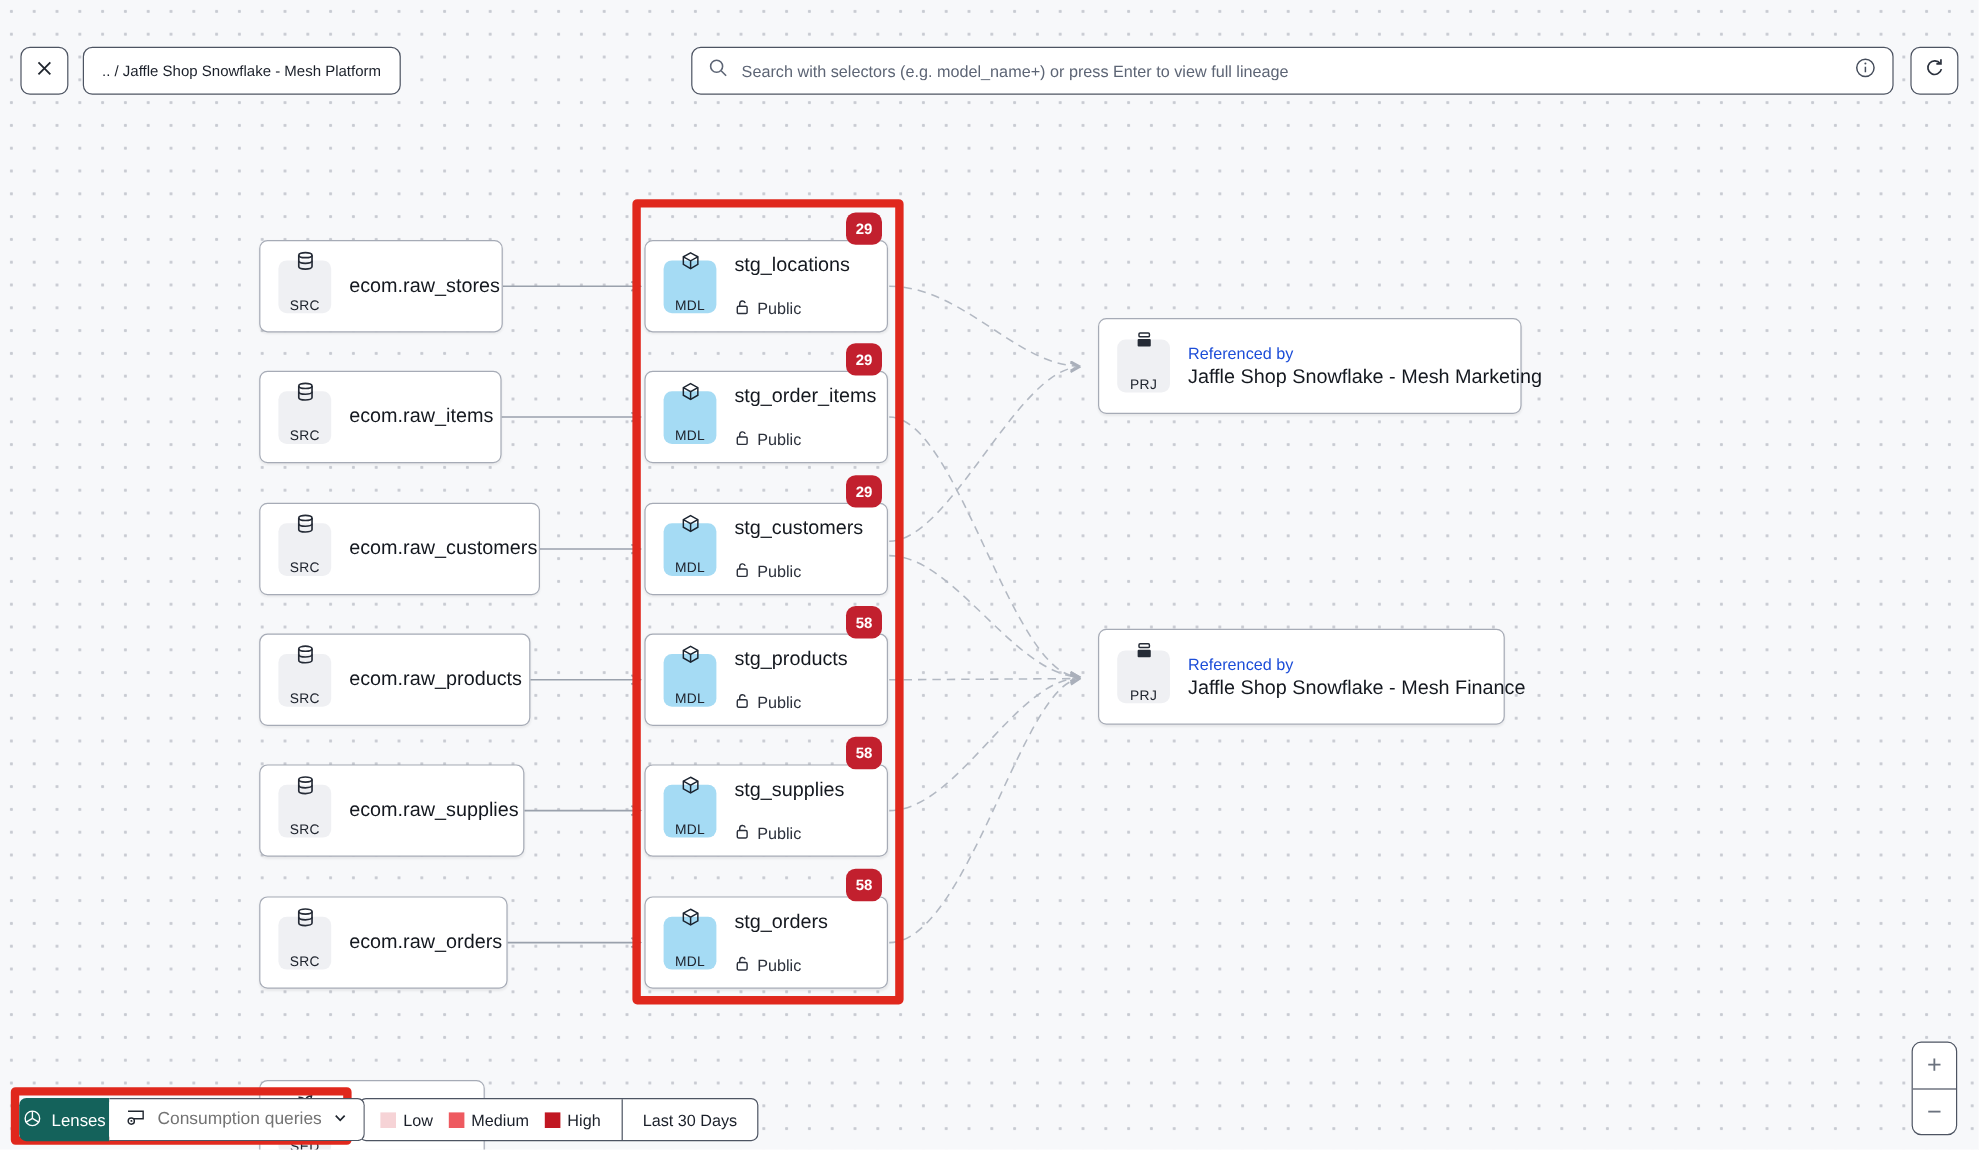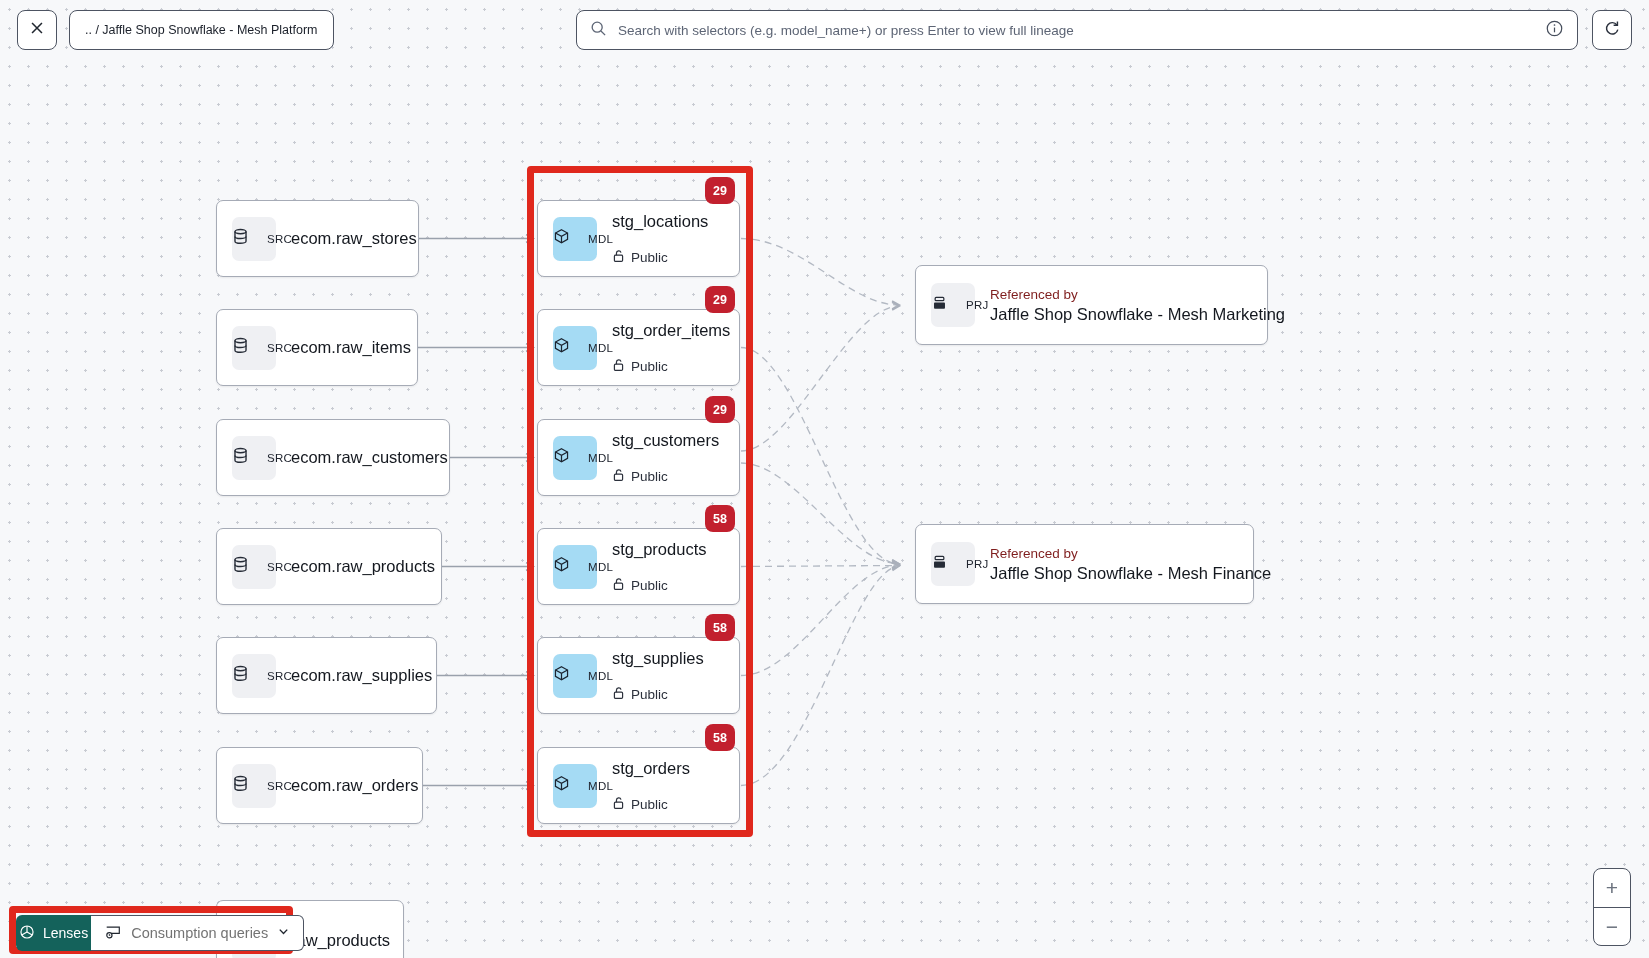--- a/index.html
+++ b/index.html
@@ -19,45 +19,45 @@
 
   
   .node {
     position:absolute; z-index:3;
     background:#fff; border:1px solid #a6abb6; border-radius:7px;
     display:flex; align-items:center; gap:15px; padding:0 15px;
     height:77px; box-shadow:0 1px 2px rgba(22,26,35,.07);
   }
   .icon-box {
     width:44px; height:44px; border-radius:7px; background:#eff0f3;
-    display:flex; flex-direction:row; align-items:center; justify-content:flex-start;
+    display:flex; flex-direction:column; align-items:center; justify-content:flex-end;
     gap:18px; flex:none;
   }
   .icon-box .type-label { font-size:11.5px; letter-spacing:.3px; color:#20252f; }
   .mdl .icon-box { background:#a5dbf4; }
   .node-title { font-size:16.5px; color:#14181f; white-space:nowrap; }
   .meta { display:flex; align-items:center; gap:6px; margin-top:18px; font-size:13.5px; color:#2c313c; }
   .badge {
     position:absolute; top:-24px; right:4px; z-index:4;
     min-width:30px; height:27px; padding:0 8px; border-radius:8px;
     background:#c2202e; color:#fff; font-size:12.5px; font-weight:bold;
     display:flex; align-items:center; justify-content:center;
   }
-  .prj-kicker { font-size:13.5px; color:#7f1d1d; margin-bottom:3px; }
+  .prj-kicker { font-size:13.5px; color:#1d4ed8; margin-bottom:3px; }
 
   
   .hl { position:absolute; border:7px solid #e0281d; border-radius:4px; background:transparent; }
   .hl-models { left:527px; top:166px; width:226px; height:671px; z-index:2; }
   .hl-lenses { left:9px;  top:906px; width:284px; height:48px; z-index:7; pointer-events:none; }
 
   
   .chip {
     position:absolute; z-index:5; background:#fff;
     border:1px solid #4d5462; border-radius:8px;
-    display:flex; align-items:center; justify-content:center;
+    display:flex; align-items:center; justify-content:center;margin-top:29px;
   }
   .close-btn { left:17px; top:10px; width:40px; height:40px; }
   .crumb { left:69px; top:10px; height:40px; padding:0 15px; font-size:12.5px; color:#1b202a; }
   .searchbar { left:576px; top:10px; width:1002px; height:40px; padding:0 13px; gap:9px; justify-content:center; }
   .searchbar input {
     flex:1; border:none; outline:none; background:transparent;
     font-family:"Liberation Sans", sans-serif; font-size:13.5px; color:#2c313c;
   }
   .searchbar input::placeholder { color:#5d6575; opacity:1; }
   .refresh-btn { left:1592px; top:10px; width:40px; height:40px; }
@@ -421,20 +421,38 @@
             <circle cx="6" cy="13.6" r="2.9"></circle>
             <path d="M6 12.6 v1 h1"></path>
           </svg></span>
       <span>Consumption queries</span>
       <span><svg width="13" height="13" viewBox="0 0 14 14" fill="none" stroke="#20262f" stroke-width="1.5">
             <path d="M3 5 L7 9.2 L11 5"></path>
           </svg></span>
     </div>
   </div>
 
+  <div class="legend-bar">
+    <div class="legend-items">
+      <div class="legend-item">
+        <span class="swatch sw-low"></span>
+        <span>Low</span>
+      </div>
+      <div class="legend-item">
+        <span class="swatch sw-med"></span>
+        <span>Medium</span>
+      </div>
+      <div class="legend-item">
+        <span class="swatch sw-high"></span>
+        <span>High</span>
+      </div>
+    </div>
+    <div class="v-div"></div>
+    <div class="time-range">Last 30 Days</div>
+  </div>
 
   <div class="hl hl-lenses"></div>
 
   <div class="zoom-stack">
     <div class="zoom-btn">+</div>
     <div class="zoom-btn">−</div>
   </div>
 
 </div>
 

